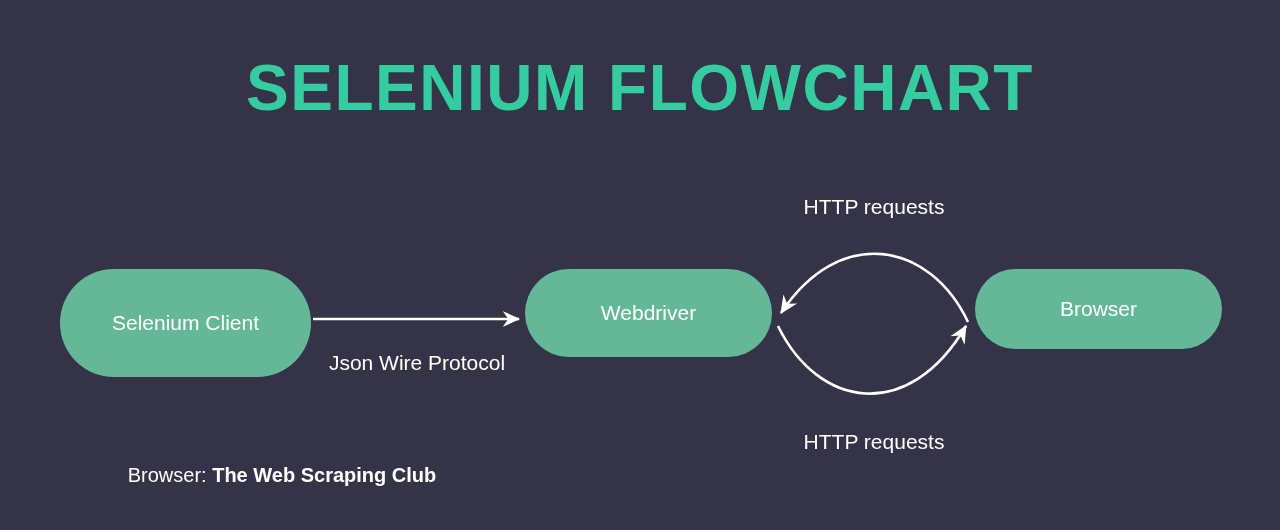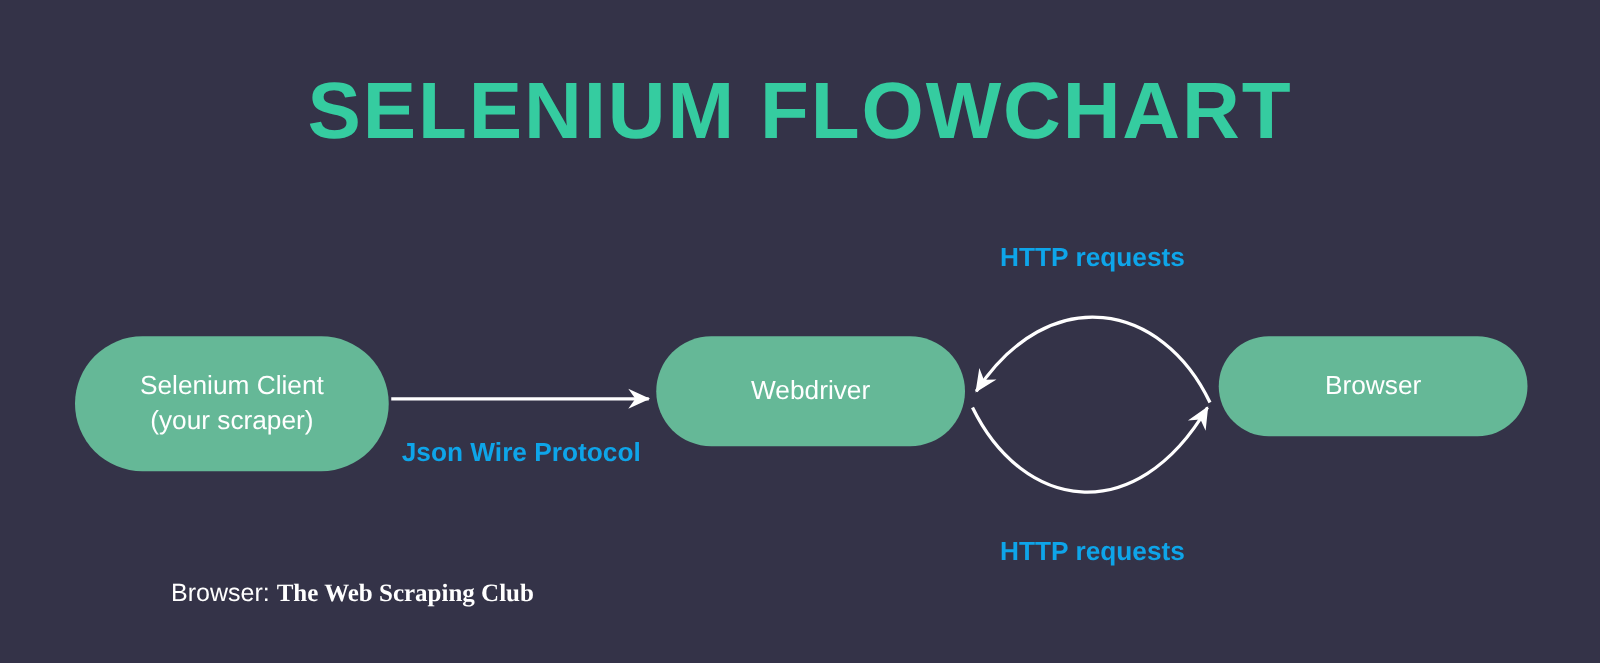--- a/index.html
+++ b/index.html
@@ -62,23 +62,23 @@
     white-space: nowrap;
   }
 
   #node-client   { left: 60px;  top: 253px; width: 251px; height: 108px; }
   #node-webdriver{ left: 525px; top: 253px; width: 247px; height: 88px; }
   #node-browser  { left: 975px; top: 253px; width: 247px; height: 80px; }
 
   
   .edge-label {
     position: absolute;
-    color: #0ea5e9;
+    color: #ffffff;
     font-size: 21px;
-    font-weight: bold;
+    font-weight: normal;
     line-height: 1.38;
     text-align: center;
     white-space: nowrap;
     z-index: 2;
   }
   #label-jsonwire {
     left: 293px;
     top: 333px;
     width: 248px;
   }
@@ -109,21 +109,21 @@
     position: absolute;
     left: 62px;
     top: 445px;
     width: 440px;
     color: #ffffff;
     font-size: 20px;
     line-height: 1.45;
     text-align: center;
   }
   #source .src-line { display: block; white-space: nowrap; }
-  #source .strong { font-weight: bold; font-family: Liberation Serif, serif; }
+  #source .strong { font-weight: bold; }
 </style>
 </head>
 <body>
 
 <div id="stage">
 
   <div id="title">SELENIUM FLOWCHART</div>
 
   <svg id="connectors" viewBox="0 0 1280 530" width="1280" height="530">
 
@@ -141,21 +141,20 @@
 
     <line x1="313" y1="303" x2="519" y2="303" stroke="#ffffff" stroke-width="2.6" marker-end="url(#arrow-right)"></line>
 
     <path d="M 968 306 C 930 226 840 208 781 297" fill="none" stroke="#ffffff" stroke-width="2.6" marker-end="url(#arrow-curve-a)"></path>
 
     <path d="M 778 310 C 818 392 908 408 966 310" fill="none" stroke="#ffffff" stroke-width="2.6" marker-end="url(#arrow-curve-b)"></path>
   </svg>
 
   <div class="node" id="node-client">
     <span class="line">Selenium Client</span>
-    <span class="line">(your scraper)</span>
   </div>
 
   <div class="node" id="node-webdriver">
     <span class="line">Webdriver</span>
   </div>
 
   <div class="node" id="node-browser">
     <span class="line">Browser</span>
   </div>
 

